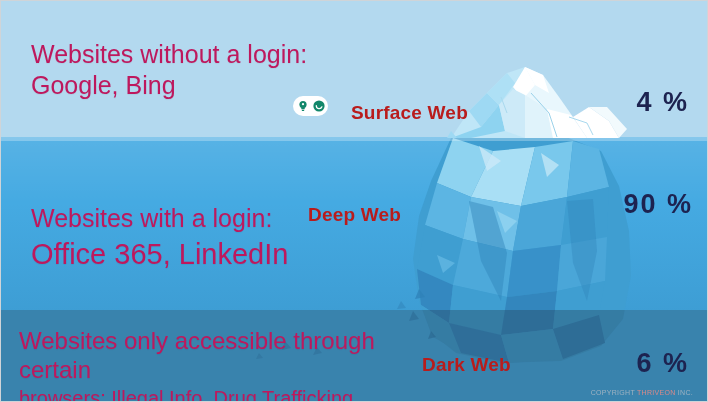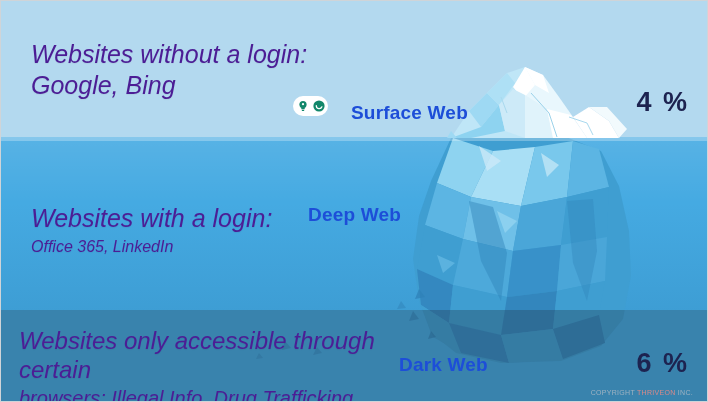--- a/index.html
+++ b/index.html
@@ -60,67 +60,66 @@
     left: 0;
     top: 0;
     width: 708px;
     height: 402px;
     pointer-events: none;
   }
 
   
   .desc {
     position: absolute;
-    color: #4c1d95;
+    color: #be185d;
     line-height: 1.22;
     text-shadow: 0 1px 1px rgba(0,0,0,0.05);
-    font-style: italic;
   }
   #desc-surface {
     left: 30px;
     top: 38px;
     width: 300px;
     font-size: 25px;
   }
   #desc-deep {
     left: 30px;
     top: 195px;
     width: 320px;
     margin-top: 7px;
   }
   #desc-deep .line1 { font-size: 25px; display: block; }
-  #desc-deep .line2 { font-size: 16px; display: block; margin-top: 3px; }
+  #desc-deep .line2 { font-size: 29px; display: block; margin-top: 3px; }
 
   #desc-dark {
     left: 18px;
     top: 325px;
     width: 430px;
   }
   #desc-dark .line1 { font-size: 24px; display: block; }
   #desc-dark .line2 { font-size: 20px; display: block; margin-top: 1px; }
   #desc-dark .line2 .thin { font-weight: 300; }
 
   .layer-label {
     position: absolute;
-    color: #1d4ed8;
+    color: #b91c1c;
     font-weight: bold;
     letter-spacing: 0.2px;
   }
   #label-surface {
     left: 350px;
     top: 101px;
     font-size: 19px;
   }
   #label-deep {
     left: 307px;
     top: 203px;
     font-size: 19px;
   }
   #label-dark {
-    left: 398px;
+    left: 421px;
     top: 353px;
     font-size: 19px;
   }
 
   .pct {
     position: absolute;
     color: #1d2350;
     font-weight: bold;
     letter-spacing: 2px;
   }
@@ -280,20 +279,21 @@
 
   <div class="layer-label" id="label-surface">Surface Web</div>
   <div class="pct" id="pct-surface">4 %</div>
 
   <div class="desc" id="desc-deep">
     <span class="line1">Websites with a login:</span>
     <span class="line2">Office 365, LinkedIn</span>
   </div>
 
   <div class="layer-label" id="label-deep">Deep Web</div>
+  <div class="pct" id="pct-deep">90 %</div>
 
   <div class="desc" id="desc-dark">
     <span class="line1">Websites only accessible through certain</span>
     <span class="line2">
       <span>browsers: </span><span class="thin">Illegal Info, Drug Trafficking</span>
     </span>
   </div>
 
   <div class="layer-label" id="label-dark">Dark Web</div>
   <div class="pct" id="pct-dark">6 %</div>

